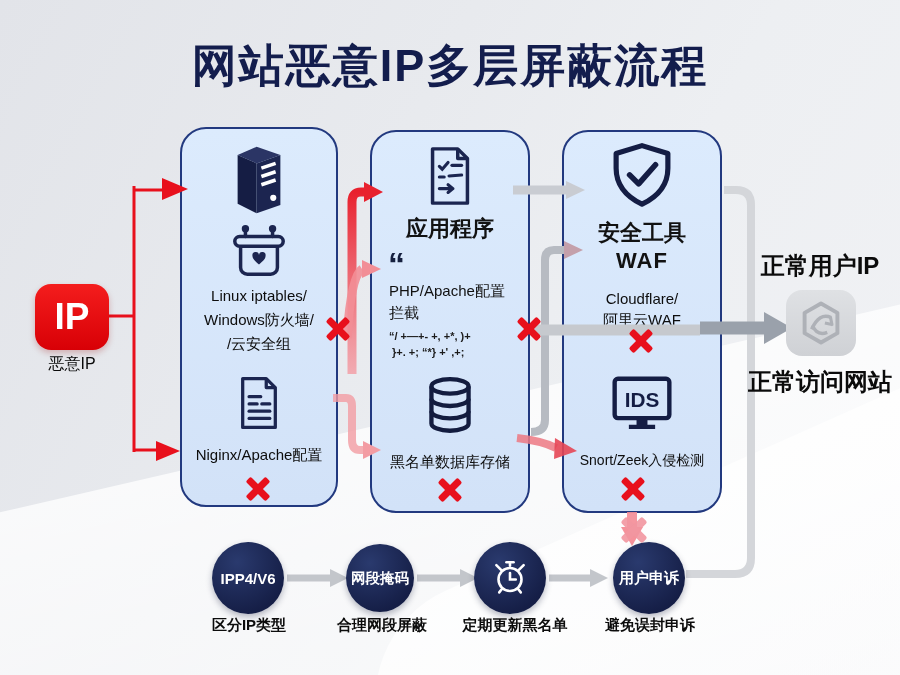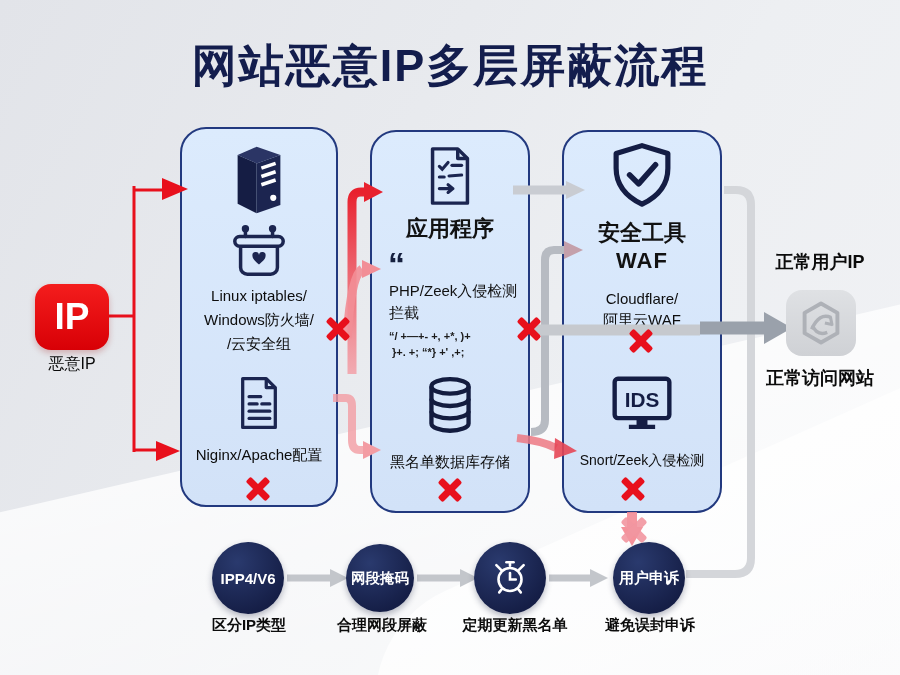--- a/index.html
+++ b/index.html
@@ -50,21 +50,21 @@
   .xmark:after{transform:translate(-50%,-50%) rotate(-45deg);}
   .xpink:before,.xpink:after{background:#f296a0;opacity:.9;width:30px;height:8px;}
   .ipbadge{
     position:absolute;left:35px;top:284px;width:74px;height:66px;border-radius:16px;
     background:linear-gradient(#f41d1d,#d80006);z-index:3;
     display:flex;align-items:center;justify-content:center;
     color:#fff;font-size:37px;font-weight:900;box-shadow:0 3px 6px rgba(150,0,0,.25);
   }
   .iplabel{position:absolute;left:22px;top:354px;width:100px;text-align:center;
     font-size:16px;font-weight:400;color:#0a0a0a;z-index:3;}
-  .rlabel{position:absolute;text-align:center;font-size:18px;font-weight:800;color:#0b0b0b;z-index:4;}
+  .rlabel{position:absolute;text-align:center;font-size:24px;font-weight:800;color:#0b0b0b;z-index:4;}
   .sitebox{
     position:absolute;left:786px;top:290px;width:70px;height:66px;border-radius:16px;
     background:linear-gradient(#dfe1e4,#cfd1d5);z-index:4;
     display:flex;align-items:center;justify-content:center;
   }
   .circle{
     position:absolute;border-radius:50%;z-index:4;
     background:radial-gradient(circle at 35% 28%,#2a3a6e,#151e46 75%);
     display:flex;align-items:center;justify-content:center;
     color:#fff;font-weight:800;box-shadow:0 3px 6px rgba(20,25,60,.3);
@@ -191,21 +191,21 @@
       <g stroke="#1b2550" stroke-width="3.2" fill="none" stroke-linecap="round">
         <path d="M21,22 l3,3 l6,-7"></path>
           <line x1="34" y1="21" x2="44" y2="21"></line>
         <line x1="21" y1="33" x2="26" y2="33"></line>
           <line x1="31" y1="32" x2="44" y2="31"></line>
         <path d="M21,45 h14 m0,0 l-5,-4 m5,4 l-5,4"></path>
       </g>
     </svg>
     <div class="cc h1" style="top:82px">应用程序</div>
     <div class="lft quote" style="left:16px;top:122px">“</div>
-    <div class="lft t2" style="left:17px;top:148px">PHP/Zeek入侵检测</div>
+    <div class="lft t2" style="left:17px;top:148px">PHP/Apache配置</div>
     <div class="lft t2" style="left:17px;top:170px">拦截</div>
     <div class="lft code" style="left:17px;top:196px">“/ +—+- +, +*, )+</div>
     <div class="lft code" style="left:17px;top:212px"> }+. +; “*} +' ,+;</div>
     <svg class="icon-c" style="top:238px" width="66" height="74" viewBox="0 0 64 64">
       <g stroke="#131c3f" stroke-width="4.2" fill="none">
         <ellipse cx="32" cy="12" rx="18" ry="7"></ellipse>
         <path d="M14,12 V48 a18,7 0 0 0 36,0 V12"></path>
         <path d="M14,24 a18,7 0 0 0 36,0"></path>
         <path d="M14,36 a18,7 0 0 0 36,0"></path>
       </g>

